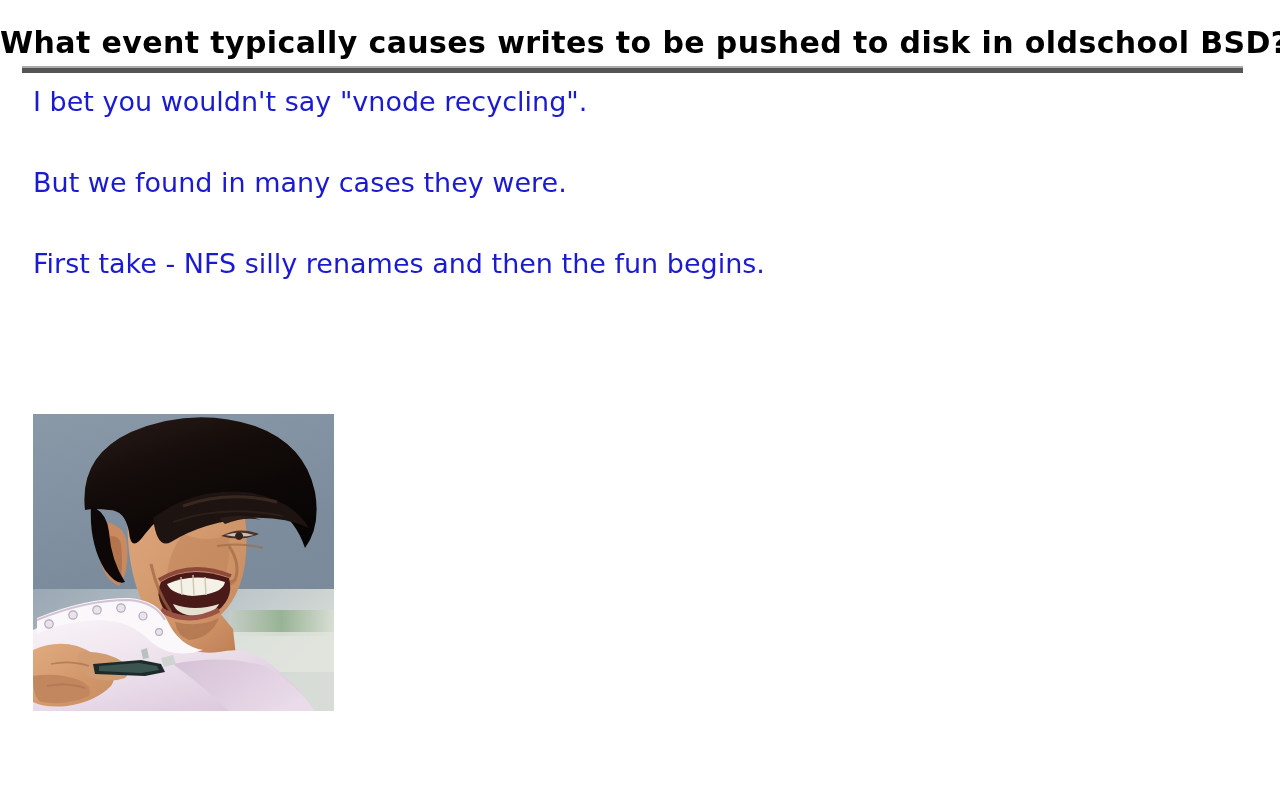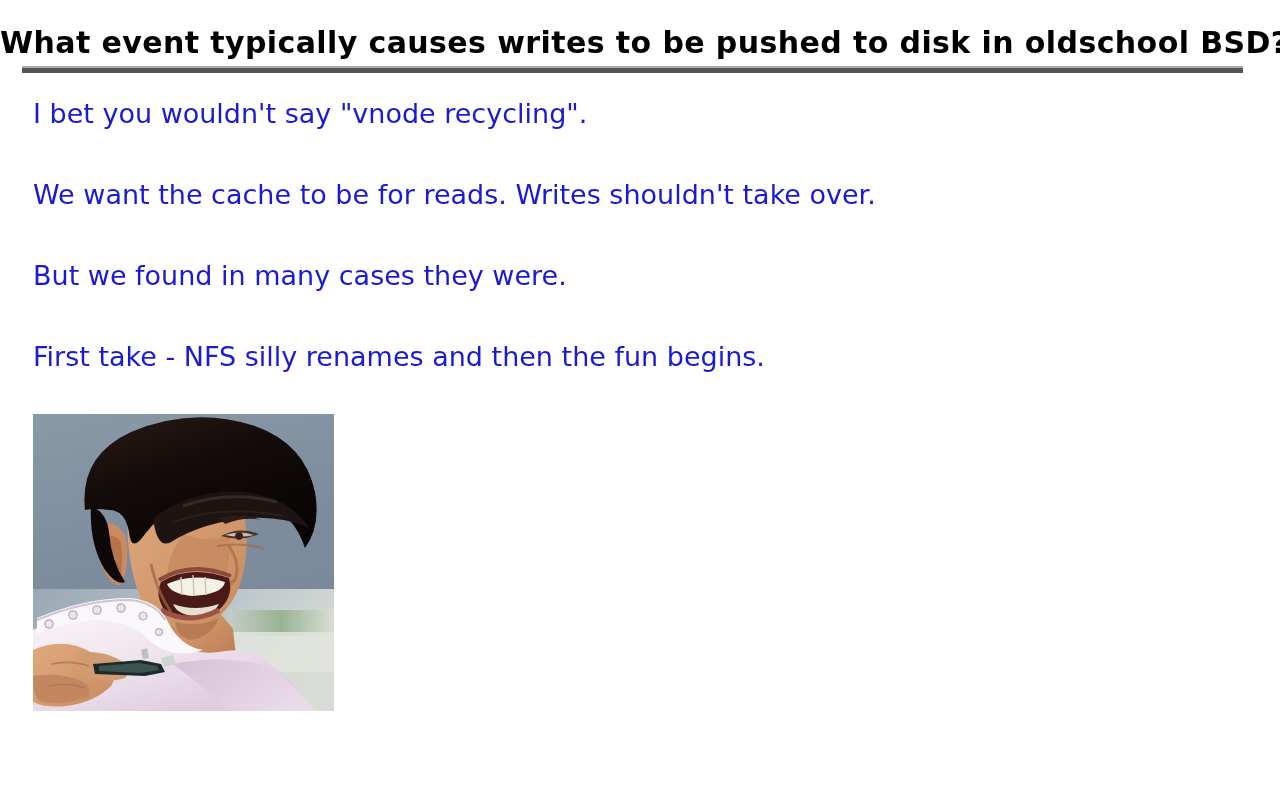--- a/index.html
+++ b/index.html
@@ -61,21 +61,21 @@
     top: 2px;
     width: 100%;
     height: 5px;
     background: #555555;
   }
 
   
   .body-block {
     position: absolute;
     left: 33px;
-    top: 96px;
+    top: 84px;
     width: 1200px;
   }
   .body-line {
     color: #1a1ad2;
     font-family: "DejaVu Sans", "Liberation Sans", sans-serif;
     font-size: 27px;
     line-height: 36px;
     height: 36px;
     margin-bottom: 45px;
     white-space: nowrap;
@@ -104,21 +104,20 @@
 
   <div class="slide-title">What event typically causes writes to be pushed to disk in oldschool BSD?</div>
 
   <div class="title-rule">
     <div class="rule-light"></div>
     <div class="rule-dark"></div>
   </div>
 
   <div class="body-block">
     <div class="body-line">I bet you wouldn't say "vnode recycling".</div>
-    <div class="body-line">We want the cache to be for reads. Writes shouldn't take over.</div>
     <div class="body-line">But we found in many cases they were.</div>
     <div class="body-line">First take - NFS silly renames and then the fun begins.</div>
   </div>
 
   <div class="photo">
     <svg viewBox="0 0 301 297" xmlns="http://www.w3.org/2000/svg">
       <defs>
         <linearGradient id="bgGrad" x1="0" y1="0" x2="0.25" y2="1">
           <stop offset="0" stop-color="#8a99a8"></stop>
           <stop offset="0.55" stop-color="#7d8c9c"></stop>

